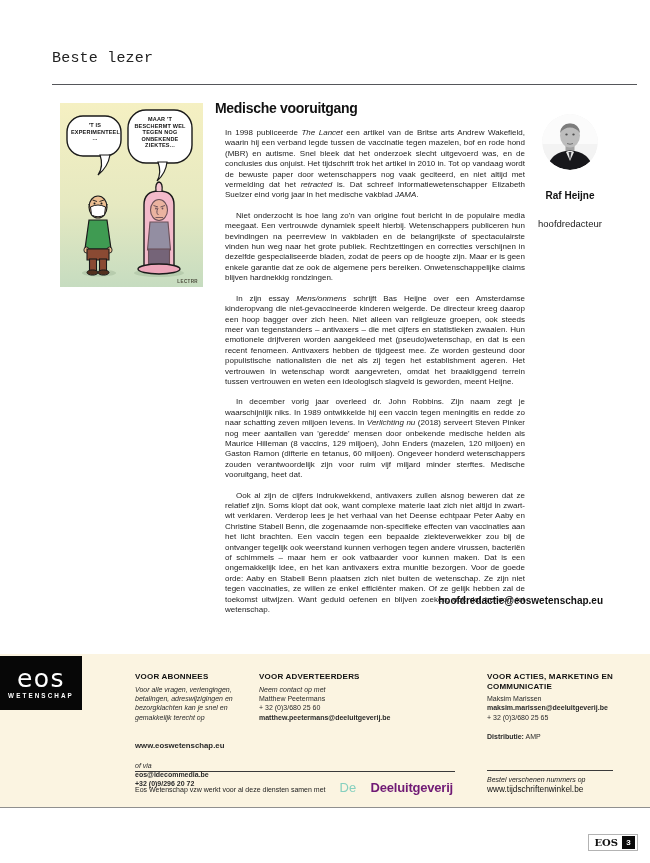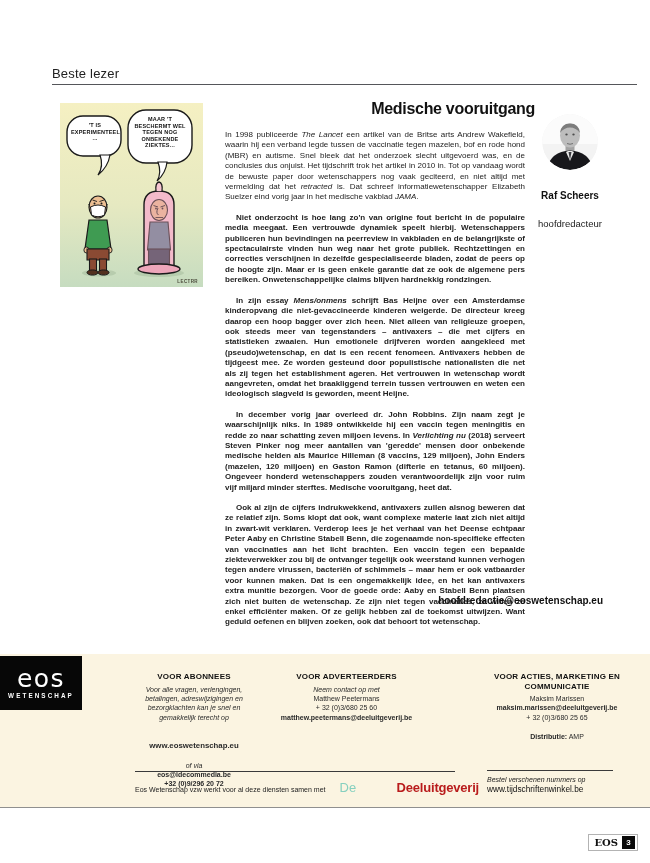--- a/index.html
+++ b/index.html
@@ -1,70 +1,70 @@
 <!DOCTYPE html>
 <html><head>
 <meta charset="utf-8">
 <style>
   html,body{margin:0;padding:0;background:#e9e9e9;}
   .page{position:relative;width:650px;height:863px;background:#ffffff;overflow:hidden;
         font-family:"Liberation Sans",sans-serif;color:#1a1a1a;}
 
   
-  .greeting{position:absolute;left:52px;top:66px;font-family:Liberation Sans, sans-serif;
-            font-size:13px;letter-spacing:.2px;color:#222;}
+  .greeting{position:absolute;left:52px;top:50px;font-family:Liberation Mono, monospace;
+            font-size:15px;letter-spacing:.2px;color:#222;}
   .head-rule{position:absolute;left:52px;top:84px;width:585px;height:1px;background:#55565a;}
 
   
   .cartoon{position:absolute;left:60px;top:103px;width:143px;height:184px;}
   .cartoon svg{position:absolute;left:0;top:0;}
   .bubble-text{position:absolute;text-align:center;font-weight:700;
                font-size:5.5px;line-height:6.6px;color:#111;letter-spacing:.2px;}
   .bubble-left-text{left:11px;top:19px;width:48px;}
   .bubble-right-text{left:71px;top:13px;width:58px;}
   .cartoon-sig{position:absolute;right:5px;bottom:3px;font-size:4.5px;font-weight:700;color:#4a4a3a;letter-spacing:.4px;}
 
   
   .article{position:absolute;left:215px;top:100px;width:320px;}
-  .article h1{margin:0 0 12px 0;font-size:16px;font-weight:800;letter-spacing:-.3px;color:#111;text-align:right;}
+  .article h1{margin:0 0 12px 0;font-size:14px;font-weight:800;letter-spacing:-.3px;color:#111;}
   .body-par{margin:10px;font-size:8px;line-height:10.4px;text-align:justify;color:#232323;}
-  .body-par.indent{text-indent:11px;font-weight:bold;}
+  .body-par.indent{text-indent:11px;}
 
   
   .editor-col{position:absolute;left:518px;top:114px;width:104px;text-align:center;}
   .editor-photo{width:56px;height:56px;border-radius:50%;overflow:hidden;margin:0 auto;display:block;}
   .editor-name{margin-top:20px;font-size:10px;font-weight:700;color:#111;}
   .editor-role{margin-top:17px;font-size:9.5px;color:#222;}
 
   .email-line{position:absolute;right:47px;top:595px;font-size:10px;font-weight:700;color:#111;}
 
   
   .footer-band{position:absolute;left:0;top:654px;width:650px;height:154px;
                background:#fbf4e1;border-bottom:1px solid #8f8f8f;box-sizing:border-box;}
   .eos-logo{position:absolute;left:0;top:2px;width:82px;height:54px;background:#070707;
             display:flex;flex-direction:column;align-items:center;justify-content:center;}
   .eos-word{color:#fff;font-family:"DejaVu Sans",sans-serif;font-size:25px;line-height:24px;
             letter-spacing:1.5px;font-weight:400;}
   .eos-sub{color:#fff;font-size:6.3px;font-weight:700;letter-spacing:2.1px;margin-top:1px;}
 
-  .fcol{position:absolute;top:18px;font-size:7px;line-height:9.4px;color:#2a2a2a;text-align:center;}
+  .fcol{position:absolute;top:18px;font-size:7px;line-height:9.4px;color:#2a2a2a;}
   .fcol-1{left:135px;width:118px;}
   .fcol-2{left:259px;width:175px;}
   .fcol-3{left:487px;width:140px;}
   .fhead{font-size:8px;font-weight:800;letter-spacing:.2px;color:#111;margin-bottom:3px;line-height:9.5px;}
   .fitalic{font-style:italic;}
   .fbold{font-weight:700;}
   .furl{font-weight:700;font-size:7.8px;margin-top:19px;}
   .fgap{height:10px;}
   .sep-left{position:absolute;left:135px;top:117px;width:320px;height:1px;background:#3a3a3a;}
   .sep-right{position:absolute;left:487px;top:116px;width:126px;height:1px;background:#3a3a3a;}
   .partner{position:absolute;left:135px;top:126px;display:flex;align-items:baseline;gap:14px;}
   .partner-text{font-size:7px;color:#1c1c1c;}
   .partner-de{font-size:13px;color:#86d0bf;font-weight:500;letter-spacing:.2px;}
-  .partner-name{font-size:13px;font-weight:800;color:#b91c1c;letter-spacing:-.2px;margin-left:26px;}
+  .partner-name{font-size:13px;font-weight:800;color:#701a75;letter-spacing:-.2px;}
   .order{position:absolute;left:487px;top:121px;font-size:7px;line-height:9.5px;}
   .order-url{font-weight:400;font-size:8.3px;margin-top:0;color:#111;}
 
   
   .page-badge{position:absolute;right:12px;top:834px;border:1px solid #b3b3b3;
               display:flex;align-items:center;padding:1px 2px 1px 5px;background:#fff;}
   .badge-label{font-family:"DejaVu Serif",serif;font-weight:700;font-size:10px;color:#111;margin-right:4px;}
   .badge-num{width:13px;height:13px;background:#0a0a0a;color:#fff;font-size:8px;font-weight:700;
              display:flex;align-items:center;justify-content:center;}
 </style>
@@ -158,21 +158,21 @@
         <path d="M4 56 Q9 37 28 36.5 Q47 37 52 56 Z" fill="#17171b"></path>
         <path d="M24 38 L28 47 L32 38 L30 37 L26 37 Z" fill="#e9e9e9"></path>
         <path d="M26.5 38 L28 46 L29.5 38 Z" fill="#3a3a3f"></path>
         <ellipse cx="28" cy="21.5" rx="10" ry="12" fill="#bdbdbd"></ellipse>
         <path d="M18 19 Q19 9.5 28 9.5 Q37 9.5 38 19 Q34 13.5 28 13.5 Q22 13.5 18 19 Z" fill="#7c7c7c"></path>
         <ellipse cx="24.5" cy="20.5" rx="1.2" ry="0.9" fill="#4c4c4c"></ellipse>
         <ellipse cx="31.5" cy="20.5" rx="1.2" ry="0.9" fill="#4c4c4c"></ellipse>
         <path d="M25 29.5 Q28 31 31 29.5" stroke="#5e5e5e" stroke-width="0.8" fill="none"></path>
       </g>
     </svg>
-    <div class="editor-name">Raf Scheers</div>
+    <div class="editor-name">Raf Heijne</div>
     <div class="editor-role">hoofdredacteur</div>
   </div>
 
   <div class="email-line">hoofdredactie@eoswetenschap.eu</div>
 
   <div class="footer-band">
     <div class="eos-logo">
       <div class="eos-word">eos</div>
       <div class="eos-sub">WETENSCHAP</div>
     </div>

